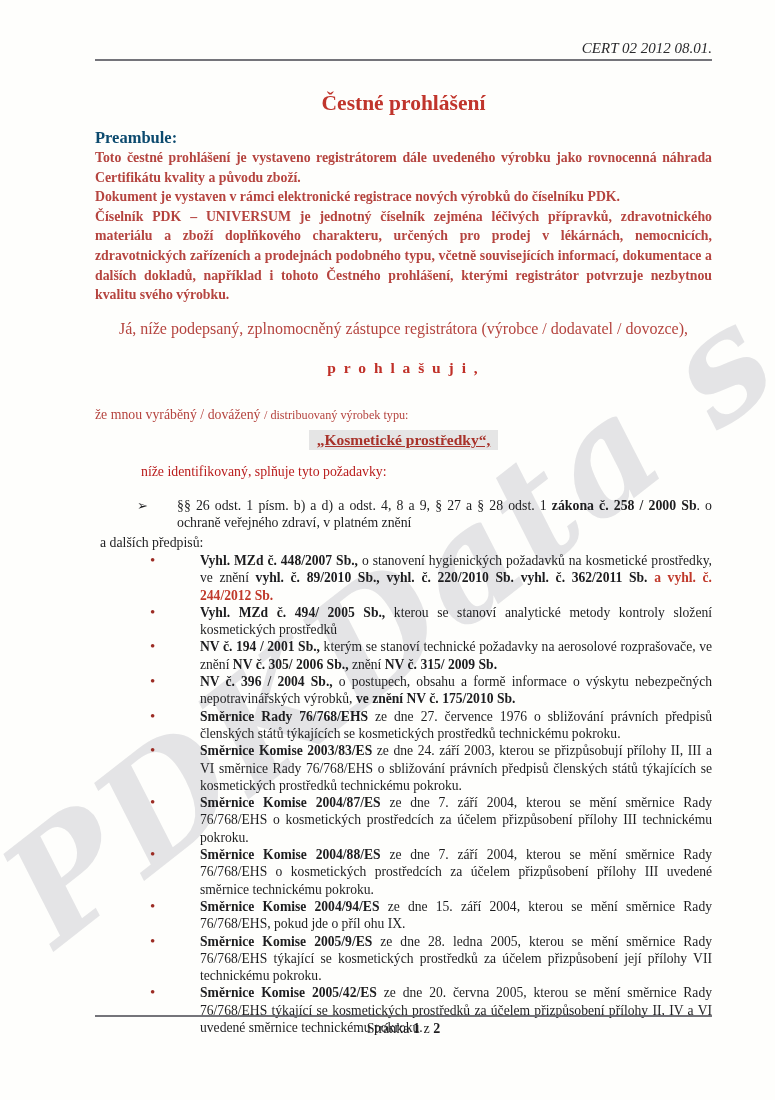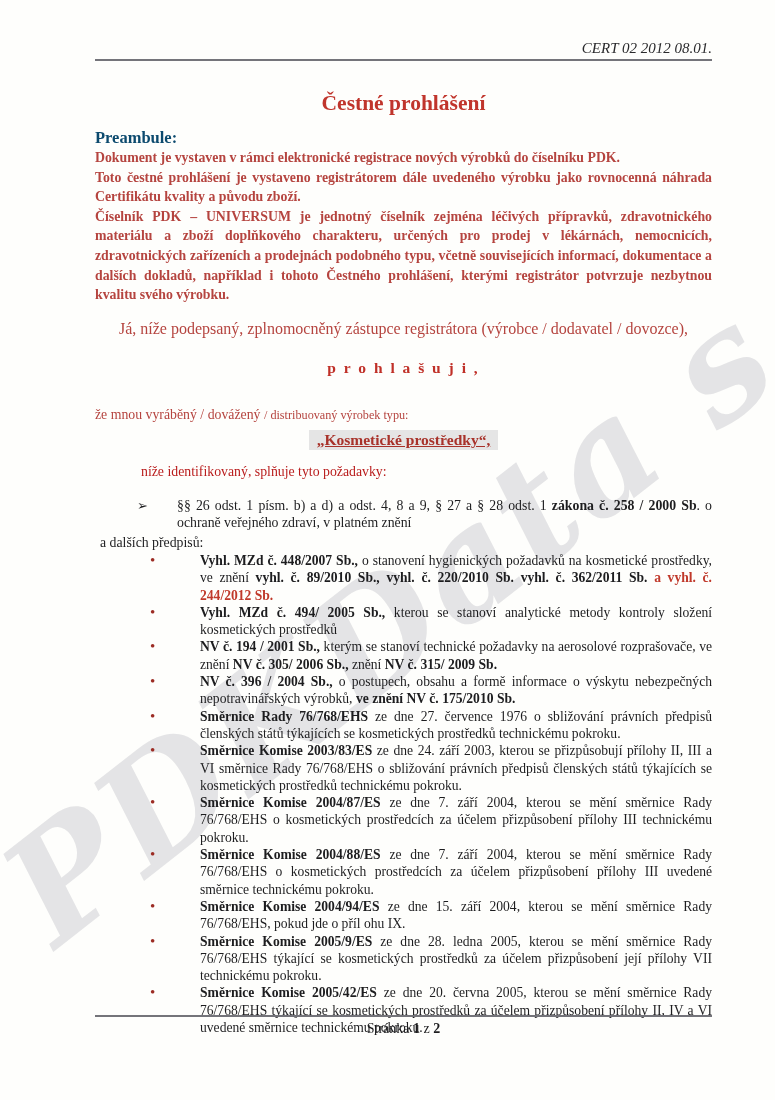--- a/index.html
+++ b/index.html
@@ -142,22 +142,22 @@
 
   <div class="content">
 
     <div class="cert-ref">CERT 02 2012 08.01.</div>
     <div class="header-rule"></div>
 
     <div class="title">Čestné prohlášení</div>
 
     <div class="pre-heading">Preambule:</div>
     <div>
+        <div class="pre-par">Toto čestné prohlášení je vystaveno registrátorem dále uvedeného výrobku jako rovnocenná náhrada Certifikátu kvality a původu zboží.</div>
         <div class="pre-par">Dokument je vystaven v rámci elektronické registrace nových výrobků do číselníku PDK.</div>
-        <div class="pre-par">Toto čestné prohlášení je vystaveno registrátorem dále uvedeného výrobku jako rovnocenná náhrada Certifikátu kvality a původu zboží.</div>
         <div class="pre-par">Číselník PDK – UNIVERSUM je jednotný číselník zejména léčivých přípravků, zdravotnického materiálu a zboží doplňkového charakteru, určených pro prodej v lékárnách, nemocnicích, zdravotnických zařízeních a prodejnách podobného typu, včetně souvisejících informací, dokumentace a dalších dokladů, například i tohoto Čestného prohlášení, kterými registrátor potvrzuje nezbytnou kvalitu svého výrobku.</div>
       </div>
 
     <div class="intro-line">Já, níže podepsaný, zplnomocněný zástupce registrátora (výrobce / dodavatel / dovozce),</div>
     <div class="declare-verb">p r o h l a š u j i ,</div>
 
     <div class="product-line"><span>že mnou vyráběný / dovážený </span><span class="small"> / distribuovaný výrobek typu:</span></div>
 
     <div class="product-type-row">
       <span class="product-type">„Kosmetické prostředky“,</span>

